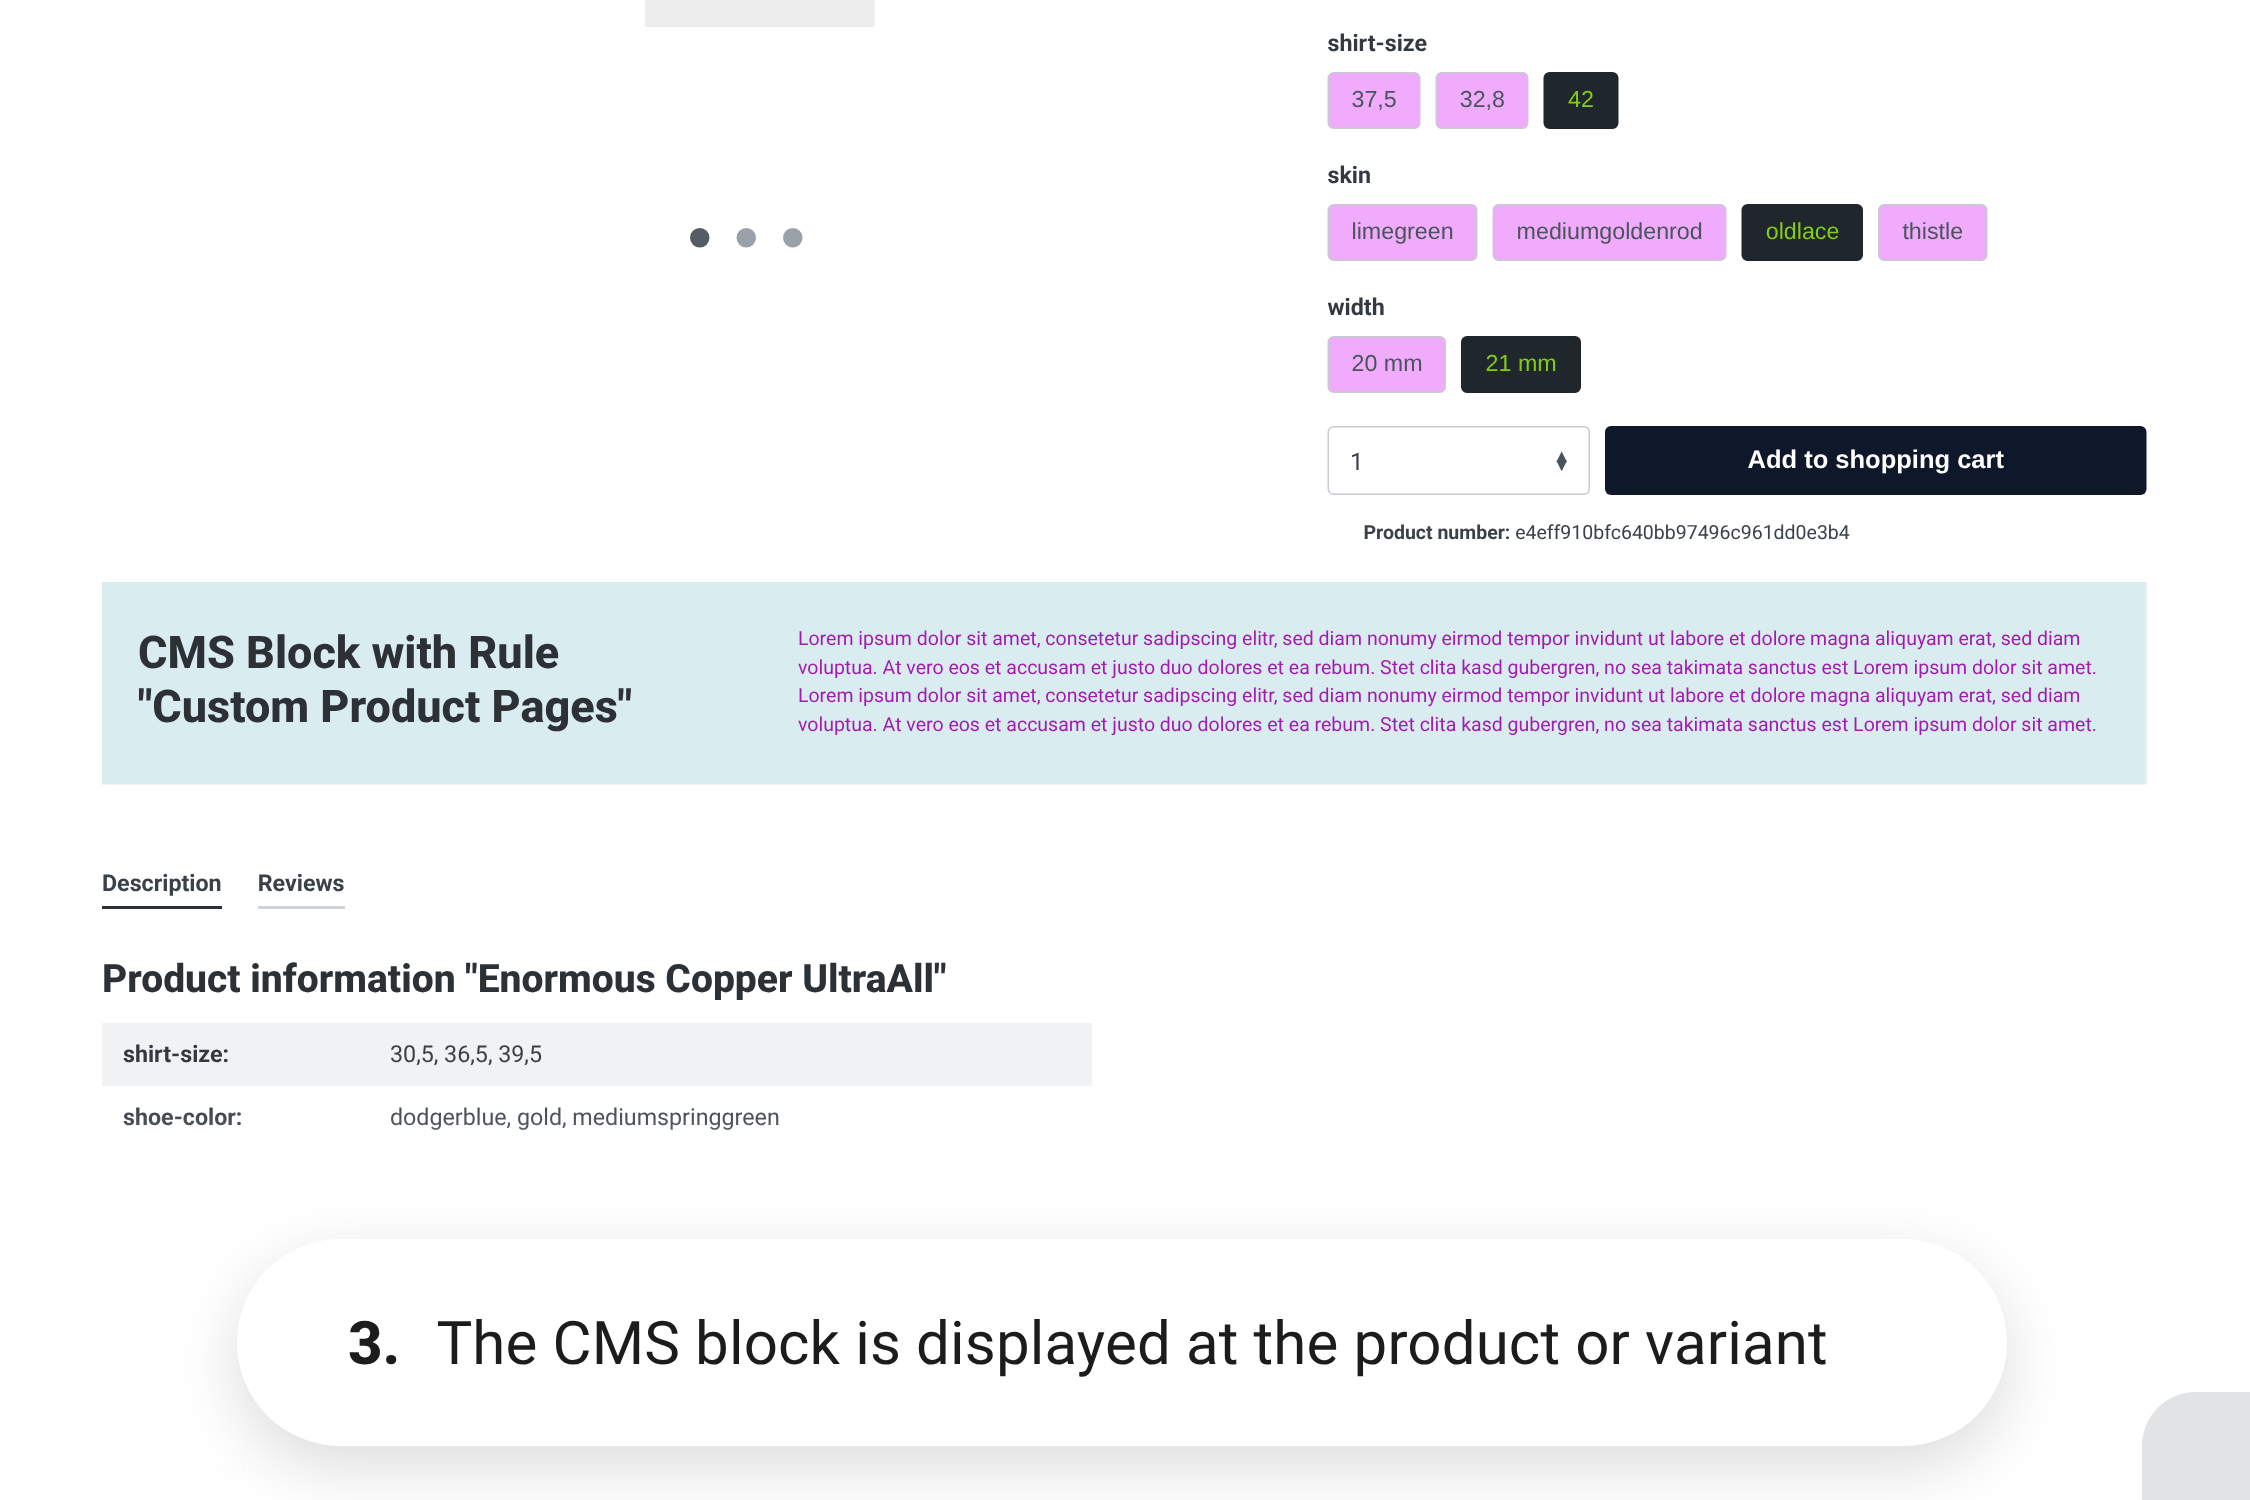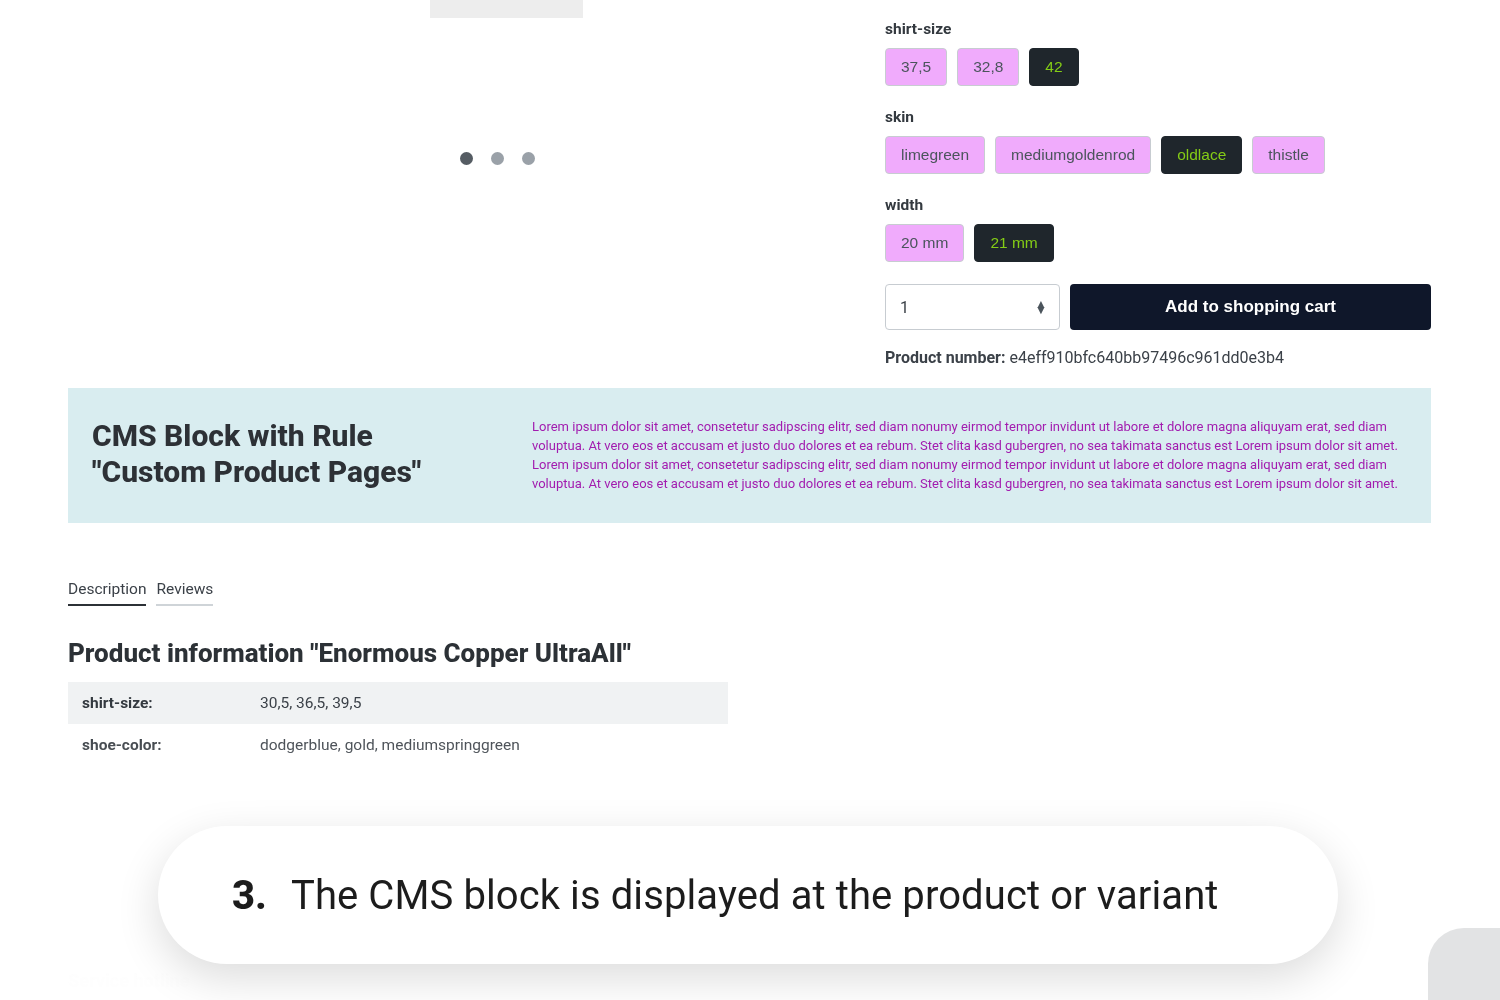--- a/index.html
+++ b/index.html
@@ -69,21 +69,21 @@
     position: absolute; right: 12px; top: 50%; transform: translateY(-50%);
     font-size: 12px; color: #4b545c; line-height: 6px;
   }
   .add-btn {
     flex: 1; height: 46px;
     background: #0f172a; color: #fff;
     border: none; border-radius: 4px;
     font-weight: 700; font-size: 17px;
     cursor: pointer;
   }
-  .prod-num-row { font-size: 16px; color: #3b4148; }
+  .prod-num-row { font-size: 13px; color: #3b4148; margin-left: 24px; }
   .prod-num-row b { font-weight: 700; }
   
   .cms-block {
     position: absolute;
     left: 68px; top: 388px;
     width: 1363px;
     background: #d9edf0;
     padding: 30px 24px 30px 24px;
     display: flex; gap: 40px;
   }
@@ -91,21 +91,21 @@
     width: 400px;
     font-size: 30px; font-weight: 800; color: #2d3136;
     line-height: 1.2;
   }
   .cms-body {
     flex: 1; font-size: 13px; color: #a21caf; line-height: 1.45;
   }
   
   .tabs {
     position: absolute; left: 68px; top: 580px;
-    display: flex; gap: 10px;
+    display: flex; gap: 24px; font-weight: bold;
   }
   .tab {
     font-size: 15.5px; color: #3b4148;
     padding-bottom: 6px;
     border-bottom: 2px solid #cfd4d8;
     cursor: pointer;
   }
   .tab.active { border-bottom-color: #2c3136; }
   
   .prod-info {

